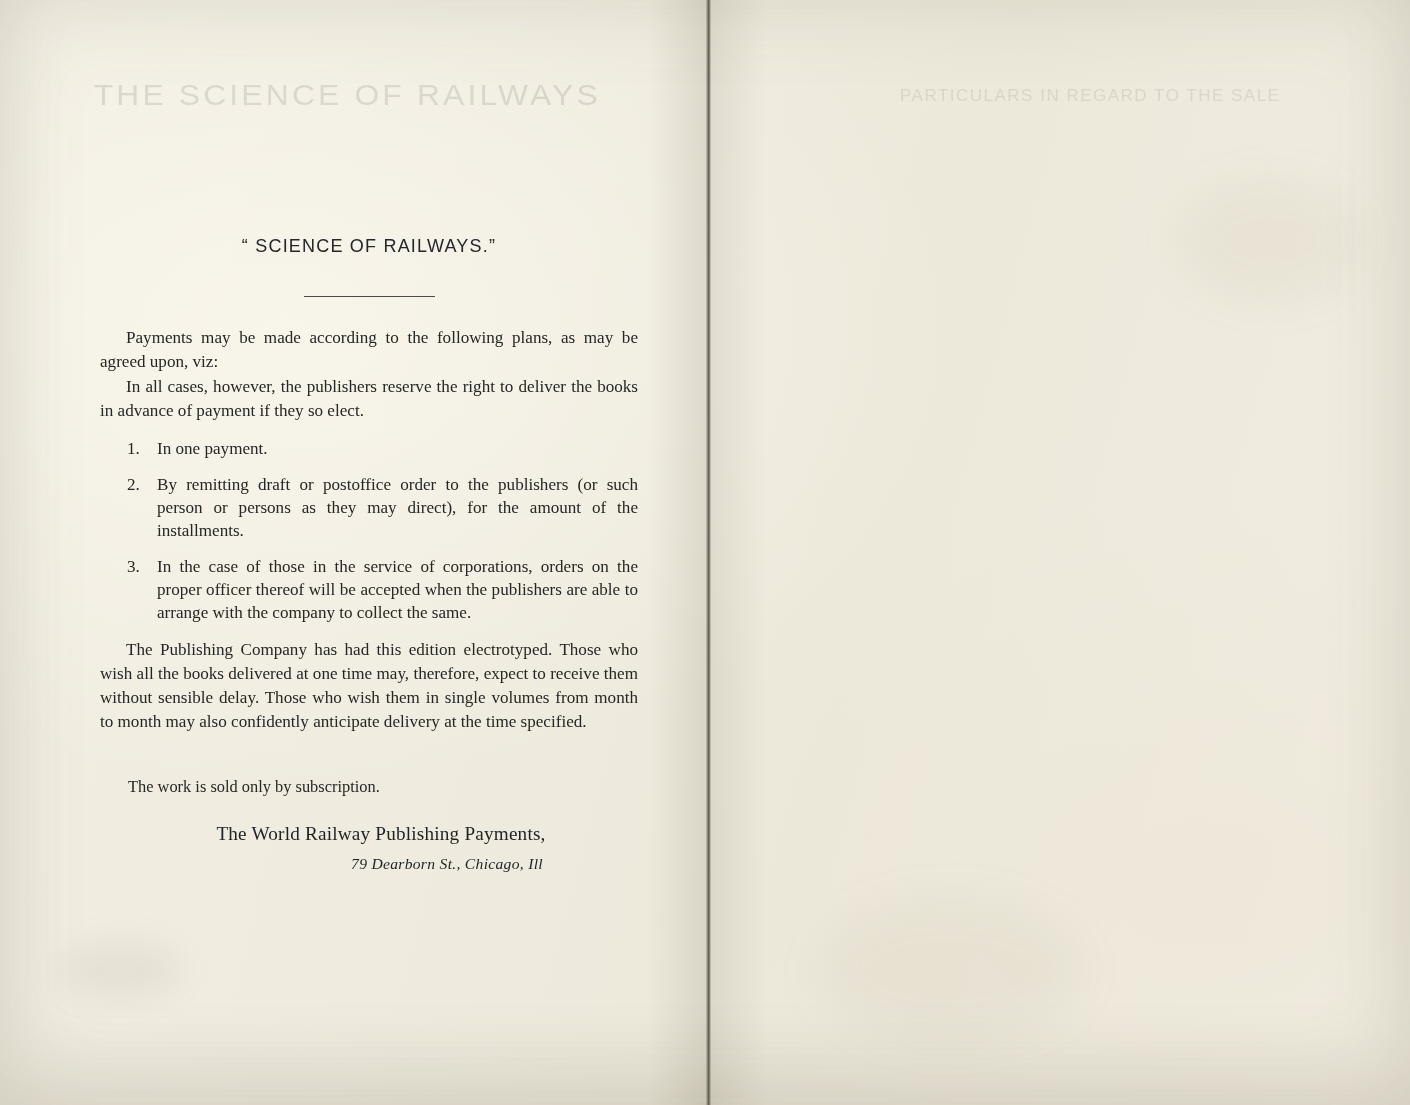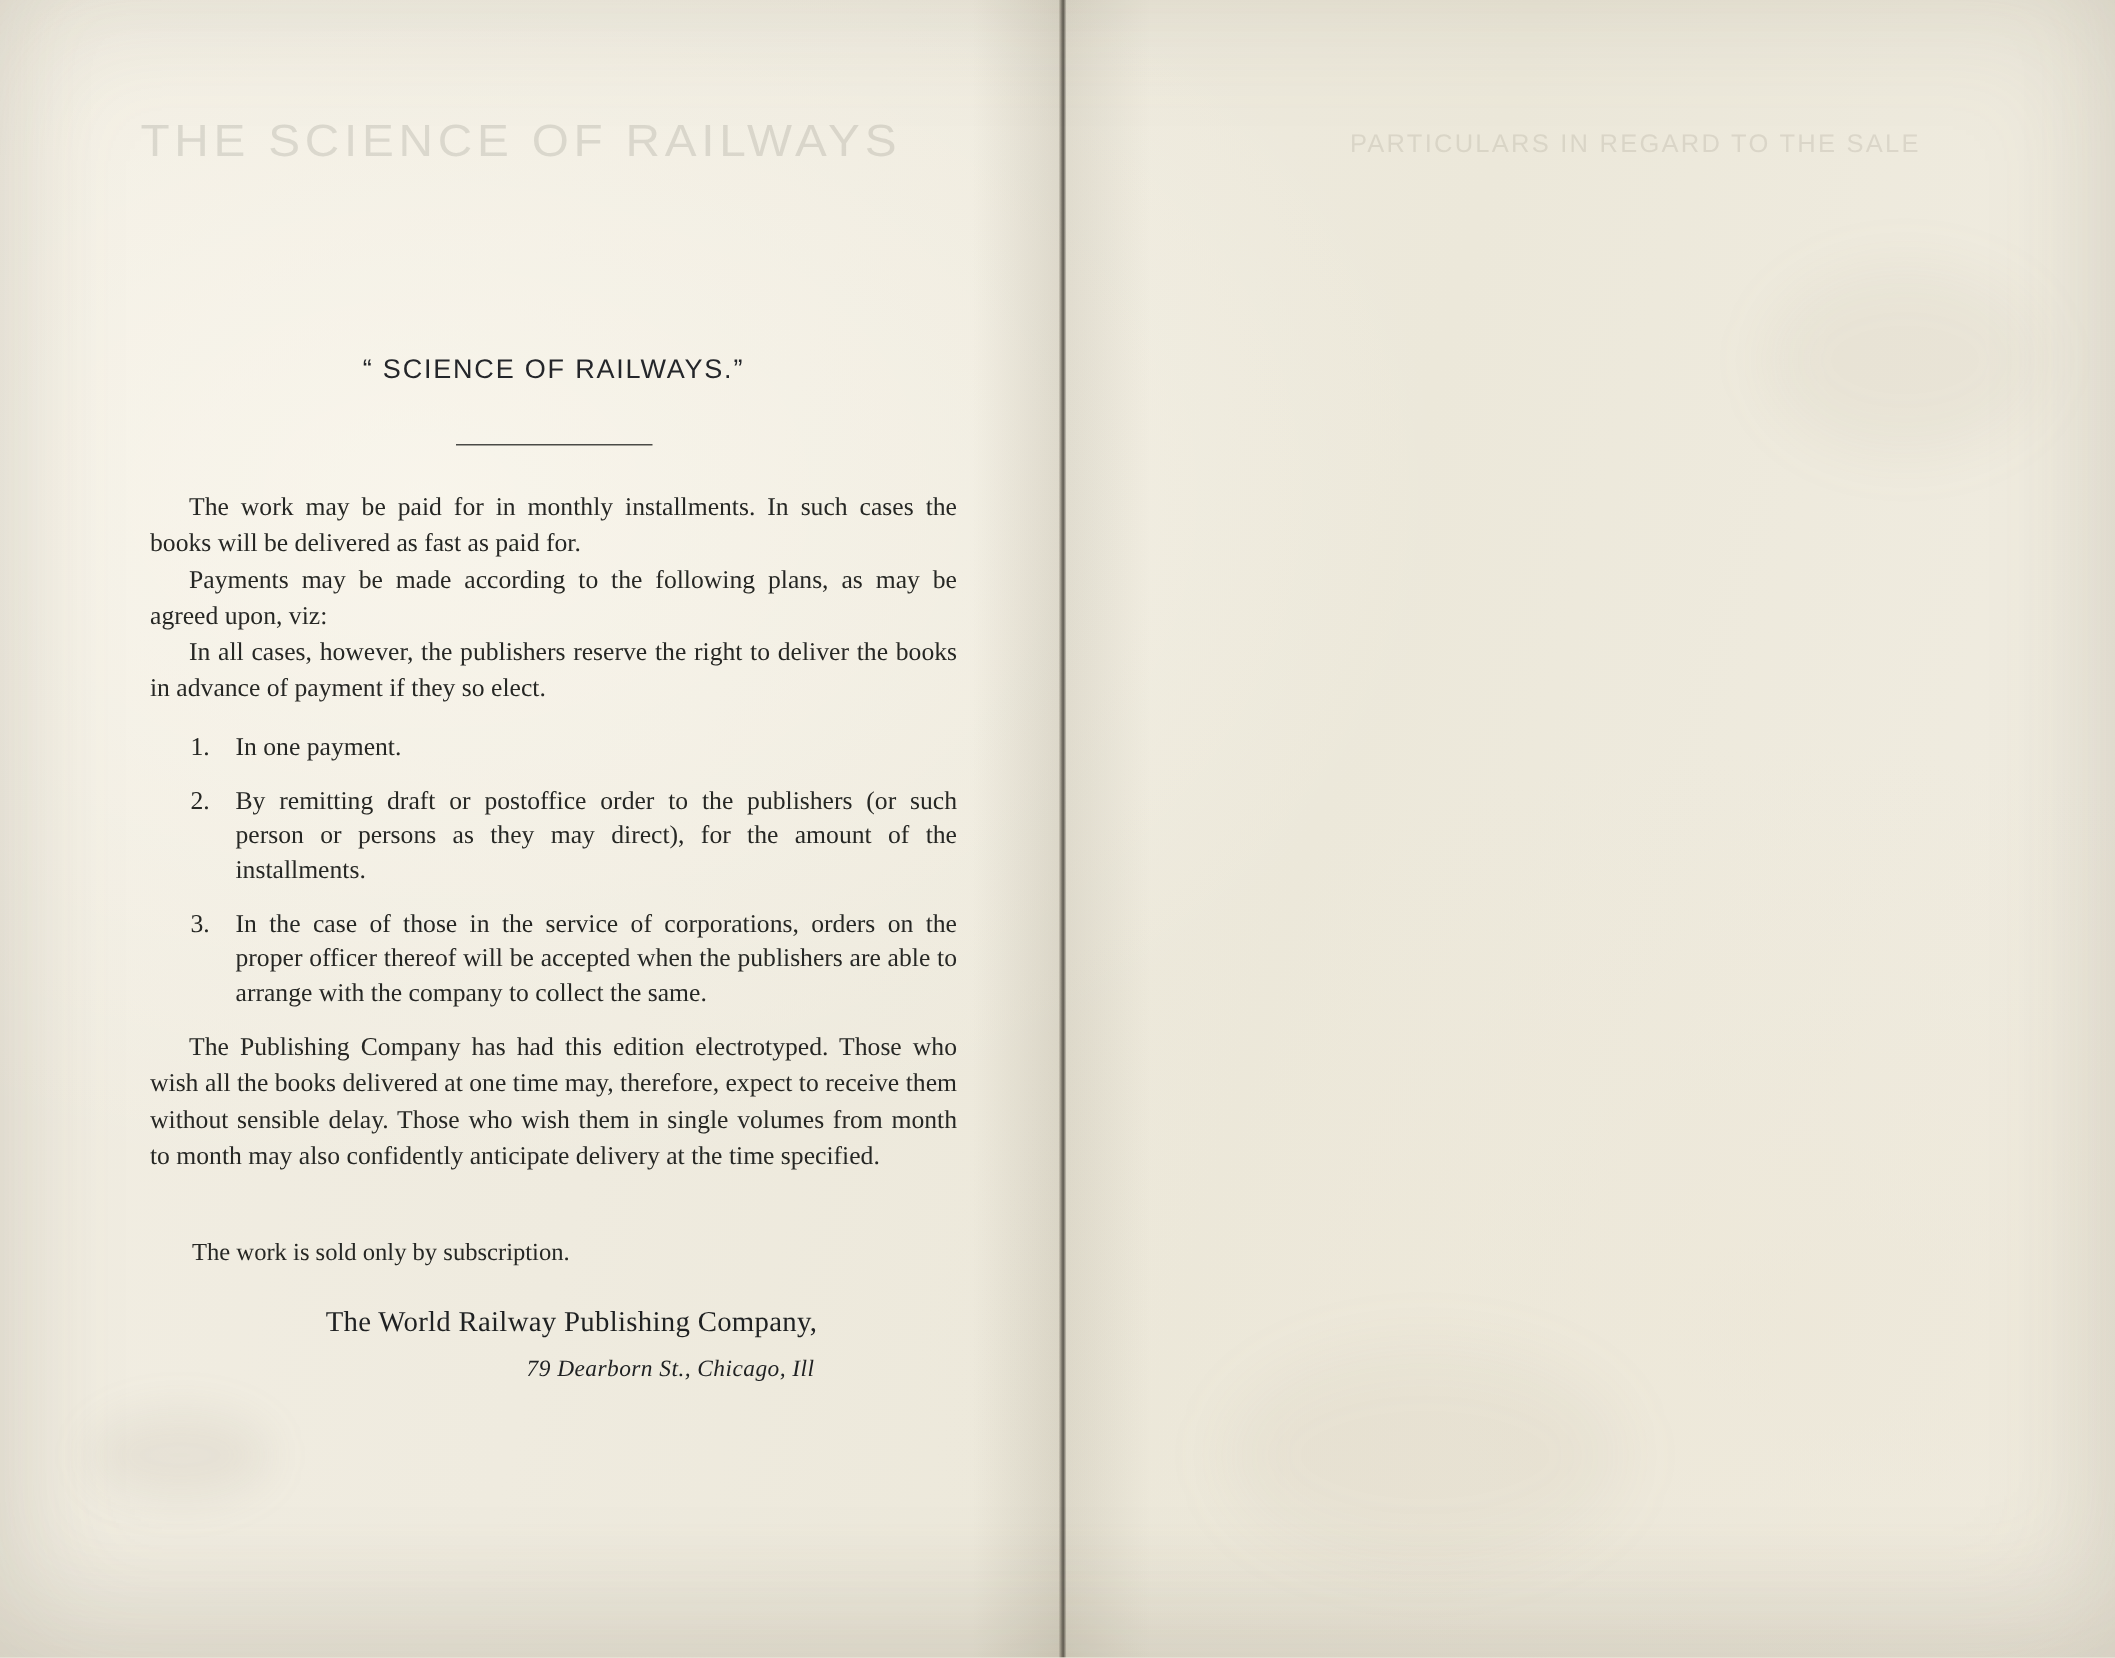--- a/index.html
+++ b/index.html
@@ -198,21 +198,20 @@
   <div class="ghost ghost-right">PARTICULARS IN REGARD TO THE SALE</div>
 
   <div class="left-page">
 
 
     <div class="title">“ SCIENCE OF RAILWAYS.”</div>
 
     <div class="rule"></div>
 
     <div class="body">
-      <p>The work may be paid for in monthly installments.  In such cases the books will be delivered as fast as paid for.</p>
       <p>Payments may be made according to the following plans, as may be agreed upon, viz:</p>
       <p>In all cases, however, the publishers reserve the right to deliver the books in advance of payment if they so elect.</p>
 
       <ol class="plans">
         <li>
           <span class="num">1.</span>
           <span>In one payment.</span>
         </li>
         <li>
           <span class="num">2.</span>
@@ -222,21 +221,21 @@
           <span class="num">3.</span>
           <span>In the case of those in the service of corporations, orders on the proper officer thereof will be accepted when the publishers are able to arrange with the company to collect the same.</span>
         </li>
       </ol>
 
       <p>The Publishing Company has had this edition electrotyped. Those who wish all the books delivered at one time may, therefore, expect to receive them without sensible delay.  Those who wish them in single volumes from month to month may also confidently anticipate delivery at the time specified.</p>
 
       <div class="sold-note">The work is sold only by subscription.</div>
 
       <div class="signature">
-        <span class="company">The World Railway Publishing Company,</span>
+        <span class="company">The World Railway Publishing Payments,</span>
         <span class="address">79 Dearborn St., Chicago, Ill</span>
       </div>
     </div>
   </div>
 
   <div class="gutter-shadow-left"></div>
   <div class="gutter"></div>
   <div class="gutter-shadow-right"></div>
 
   <div class="blotch" style="left:60px; top:940px; width:120px; height:60px; background:rgba(150,142,120,0.10); filter:blur(14px);"></div>

